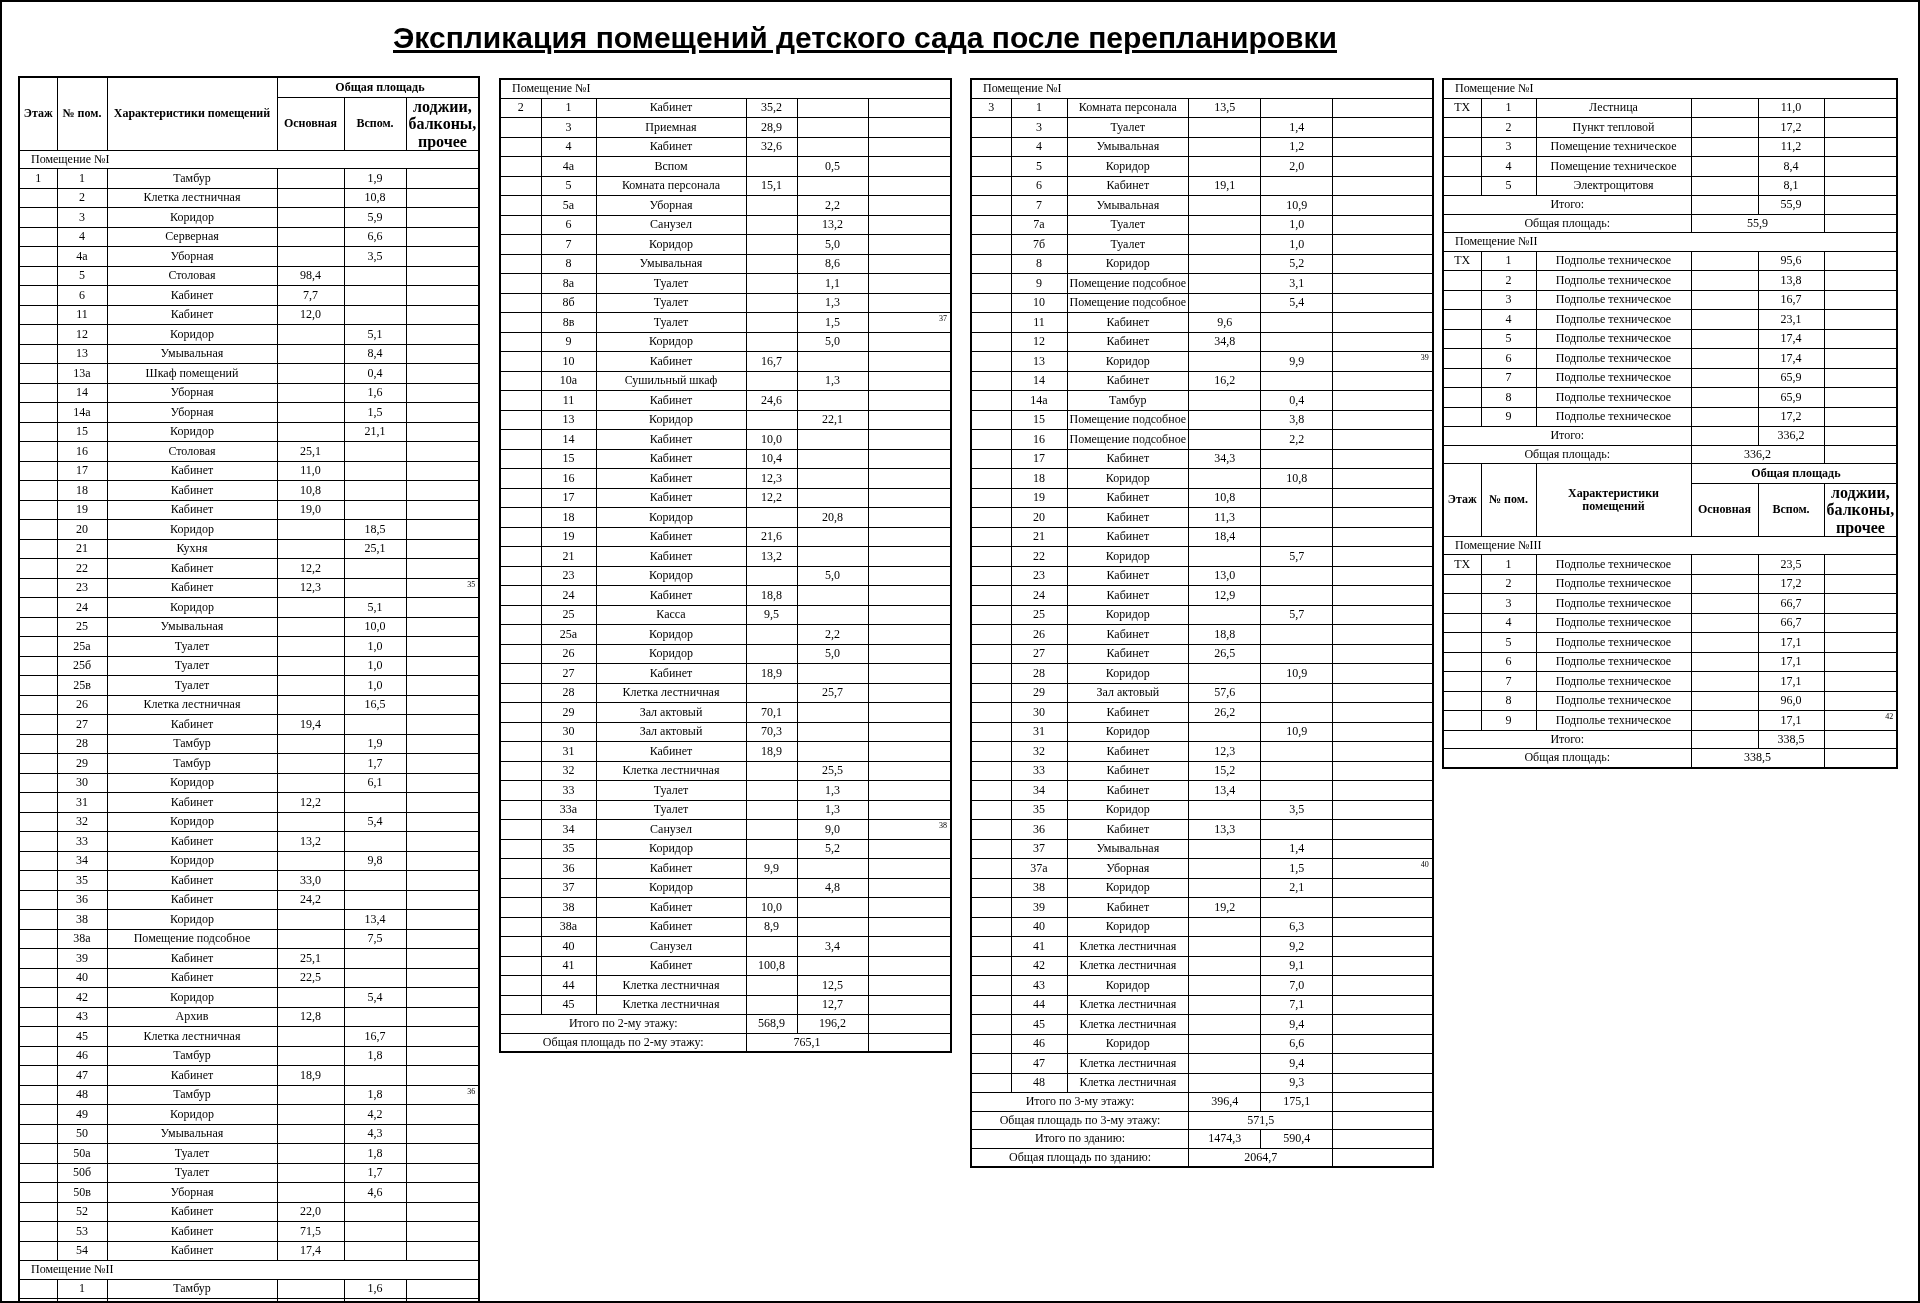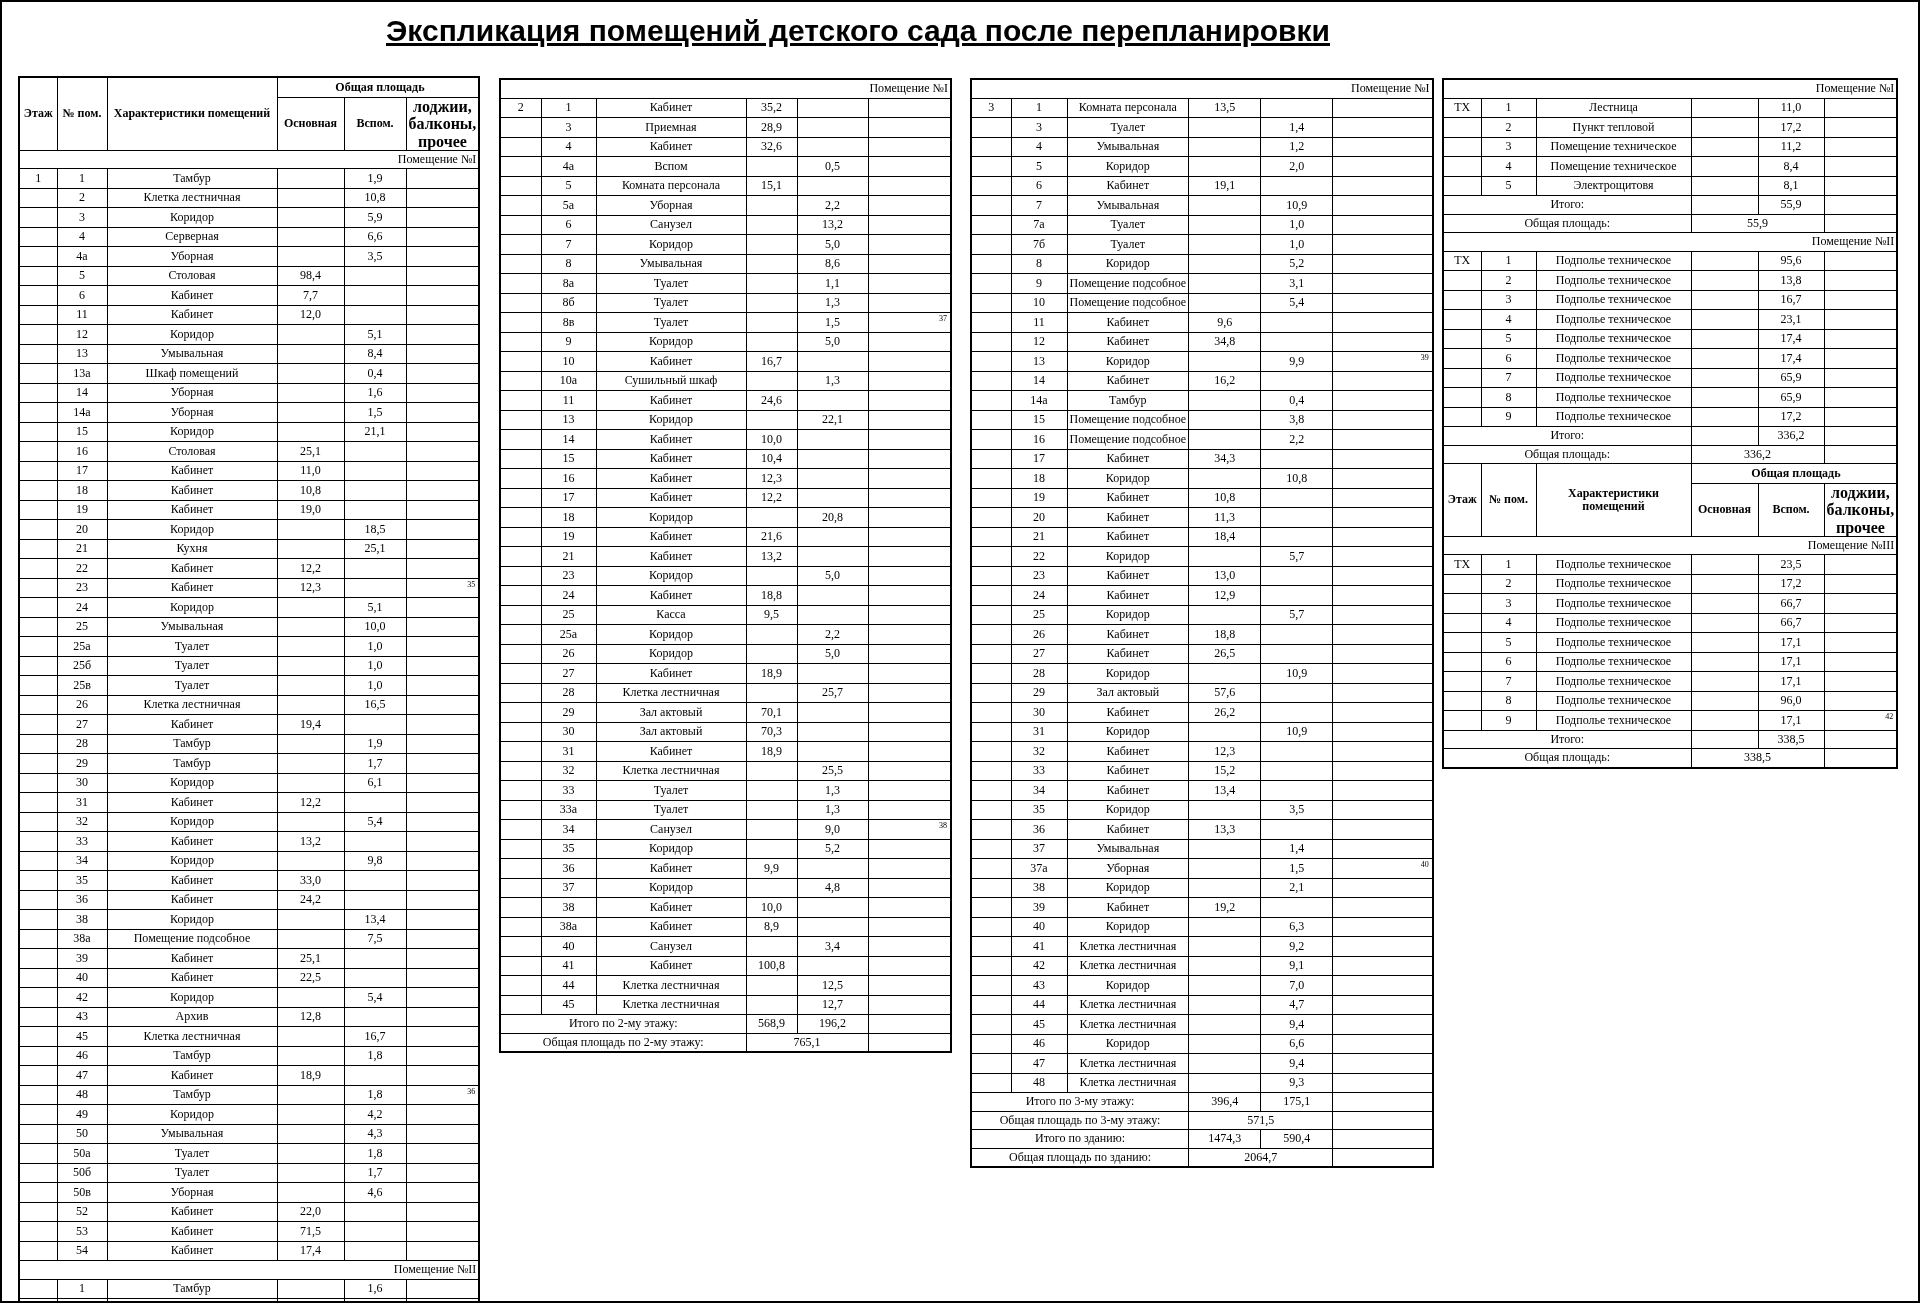--- a/index.html
+++ b/index.html
@@ -2,40 +2,40 @@
 <html><head>
 <meta charset="utf-8">
 <style>
   html,body{margin:0;padding:0;}
   body{
     width:1920px;height:1303px;position:relative;background:#fff;
     font-family:"Liberation Serif", serif;color:#000;overflow:hidden;
   }
   .sheet{position:absolute;inset:0;border:2px solid #000;pointer-events:none;}
   .title{
-    position:absolute;left:300px;top:6px;width:1100px;margin:8px;
+    position:absolute;left:300px;top:6px;width:1100px;margin:15px;
     text-align:center;font-family:"Liberation Sans", sans-serif;
     font-weight:bold;font-size:30px;text-decoration:underline;color:#000;
   }
   .twrap{position:absolute;top:76px;}
   #tw0{left:18px;}
   #tw1{left:499px;top:78px;}
   #tw2{left:970px;top:78px;}
   #tw3{left:1442px;top:78px;}
   table{border-collapse:collapse;table-layout:fixed;border:2px solid #000;}
   td{
     border:1px solid #000;height:17.5px;line-height:1.1;padding:0 2px;
     font-size:12px;text-align:center;vertical-align:middle;
     overflow:hidden;white-space:nowrap;
   }
   td.h{font-weight:bold;white-space:normal;}
   td.h1{height:19px;padding-left:6px;}
   td.h2{height:41px;}
   td.other{font-size:16px;line-height:1.08;}
-  td.sec{text-align:right;padding-left:5px;}
+  td.sec{text-align:left;padding-left:11px;}
   td.tlabel{font-weight:normal;}
   td.bnum{font-weight:normal;}
   td.notecell{font-size:8px;line-height:9px;text-align:right;vertical-align:top;padding:1px 3px 0 0;}
 </style>
 </head>
 <body>
 
 <div class="sheet"></div>
 <h1 class="title">Экспликация помещений детского сада после перепланировки</h1>
 
@@ -1318,21 +1318,21 @@
           <td>Коридор</td>
           <td></td>
           <td>7,0</td>
           <td class="notecell"></td>
         </tr>
         <tr>
           <td></td>
           <td>44</td>
           <td>Клетка лестничная</td>
           <td></td>
-          <td>4,7</td>
+          <td>7,1</td>
           <td class="notecell"></td>
         </tr>
         <tr>
           <td></td>
           <td>45</td>
           <td>Клетка лестничная</td>
           <td></td>
           <td>9,4</td>
           <td class="notecell"></td>
         </tr>

